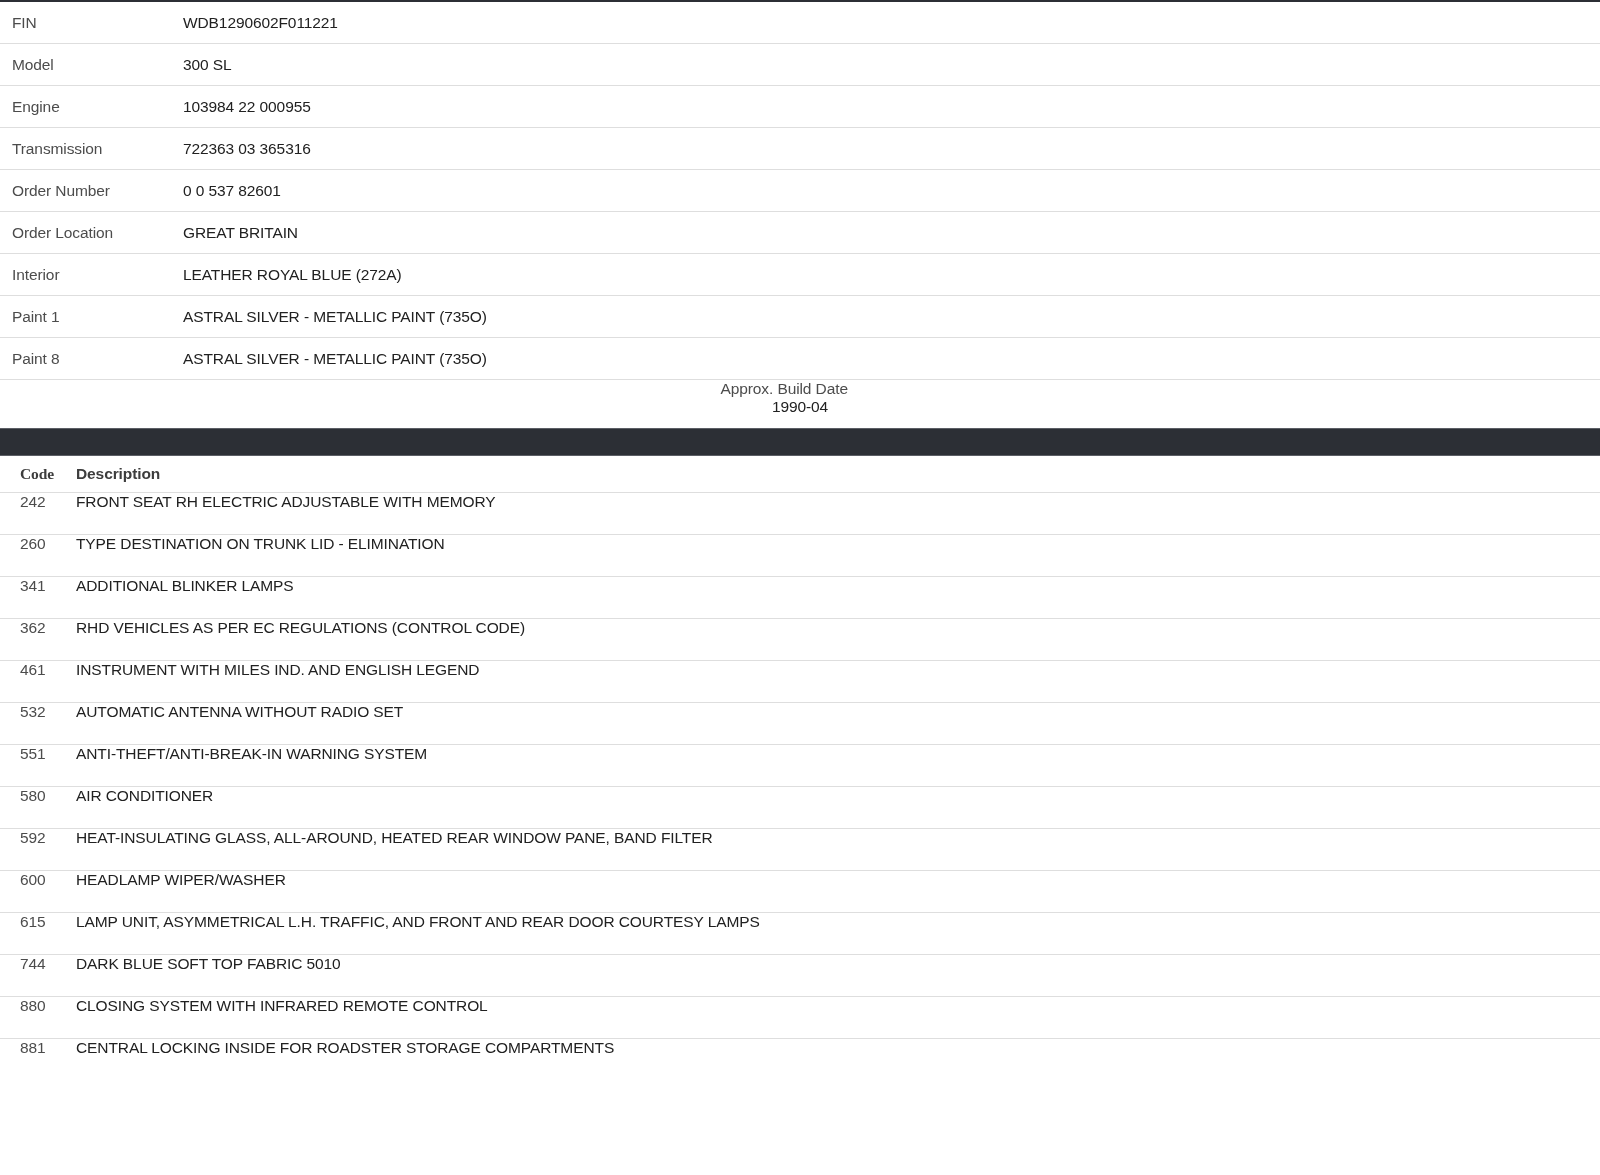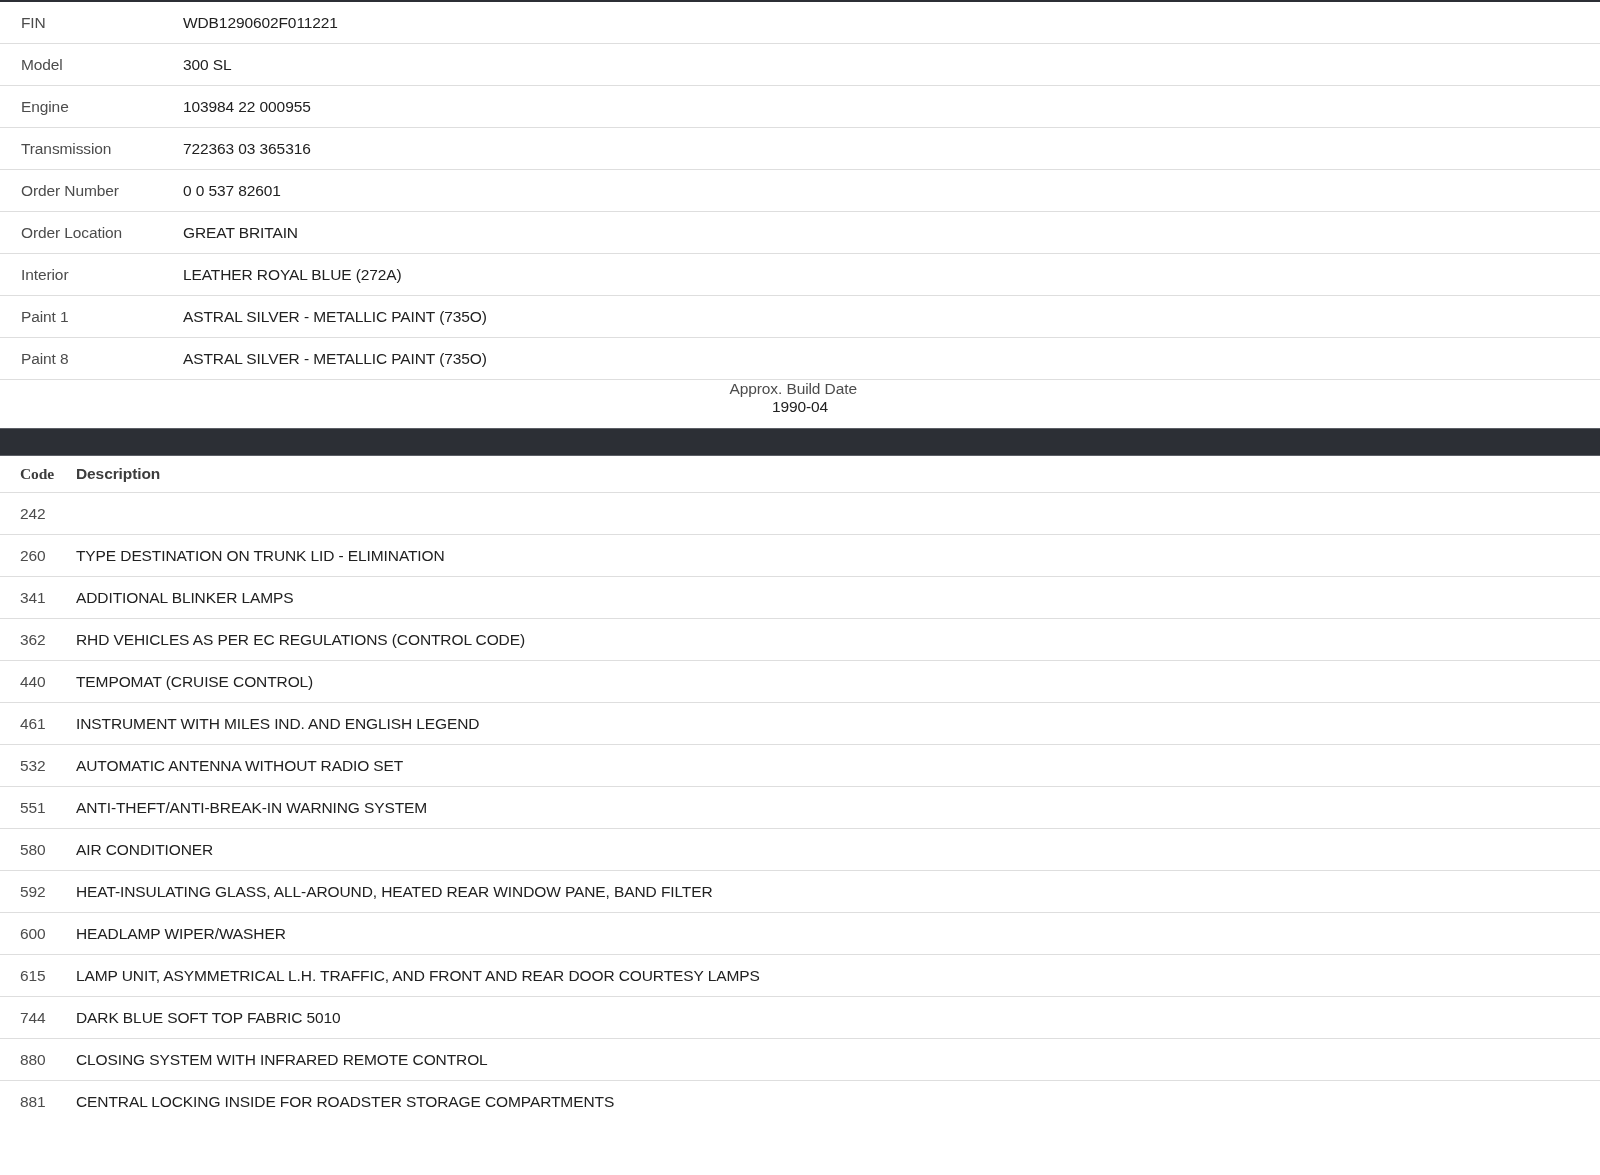--- a/index.html
+++ b/index.html
@@ -17,21 +17,21 @@
   
   .spec-row {
     display: flex;
     align-items: center;
     height: 42px;
     border-bottom: 1px solid #dedede;
   }
   .spec-row:last-child { border-bottom: none; flex-direction: column; }
   .spec-label {
     width: 183px;
-    padding-left: 21px;
+    padding-left: 12px;
     flex-shrink: 0;
     font-size: 15.5px;
     font-weight: 500;
     color: #4c4c4c;
     letter-spacing: -0.1px;
     white-space: nowrap;
   }
   .spec-value {
     font-size: 15.5px;
     color: #212121;
@@ -59,21 +59,21 @@
   }
   .col-code {
     width: 76px;
     padding-left: 20px;
     flex-shrink: 0;
     white-space: nowrap;
     font-family: Liberation Serif, serif;
   }
   .option-row {
     display: flex;
-    align-items: center;
+    align-items: flex-start;
     height: 42px;
     border-bottom: 1px solid #dedede;
   }
   .option-row:last-child { border-bottom: none; }
   .option-code {
     width: 76px;
     padding-left: 20px;
     flex-shrink: 0;
     font-size: 15.5px;
     font-weight: 500;
@@ -149,41 +149,38 @@
 <div class="divider-bar"></div>
 
 <div class="options">
   <div class="options-header">
     <div class="col-code">Code</div>
     <div class="col-desc">Description</div>
   </div>
   <div class="options-body">
   <div class="option-row">
     <div class="option-code">242</div>
+    <div class="option-desc">FRONT SEAT RH ELECTRIC ADJUSTABLE WITH MEMORY</div>
   </div>
 
   <div class="option-row">
     <div class="option-code">260</div>
     <div class="option-desc">TYPE DESTINATION ON TRUNK LID - ELIMINATION</div>
   </div>
 
   <div class="option-row">
     <div class="option-code">341</div>
     <div class="option-desc">ADDITIONAL BLINKER LAMPS</div>
   </div>
 
   <div class="option-row">
     <div class="option-code">362</div>
     <div class="option-desc">RHD VEHICLES AS PER EC REGULATIONS (CONTROL CODE)</div>
   </div>
 
-  <div class="option-row">
-    <div class="option-code">440</div>
-    <div class="option-desc">TEMPOMAT (CRUISE CONTROL)</div>
-  </div>
 
   <div class="option-row">
     <div class="option-code">461</div>
     <div class="option-desc">INSTRUMENT WITH MILES IND. AND ENGLISH LEGEND</div>
   </div>
 
   <div class="option-row">
     <div class="option-code">532</div>
     <div class="option-desc">AUTOMATIC ANTENNA WITHOUT RADIO SET</div>
   </div>

